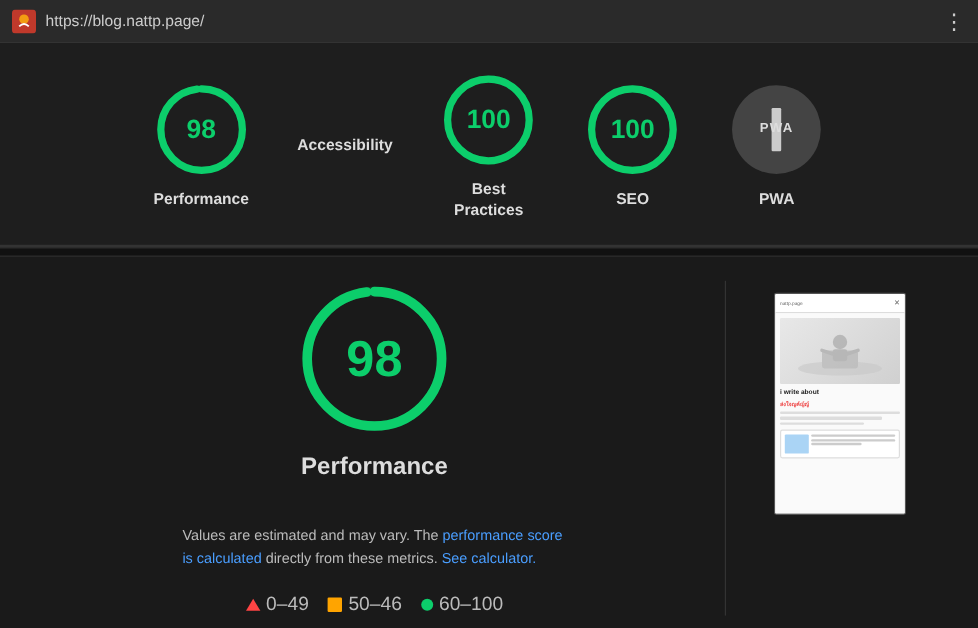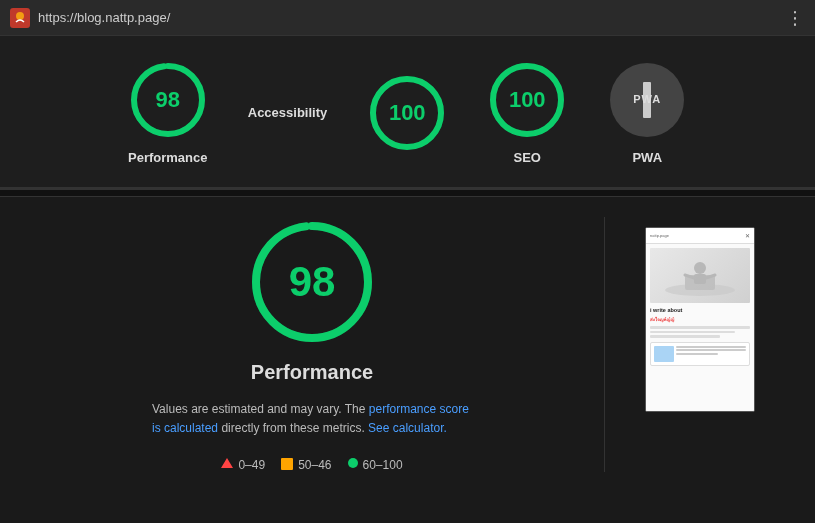--- a/index.html
+++ b/index.html
@@ -139,20 +139,21 @@
       margin-bottom: 16px;
     }
 
     .description-text {
       font-size: 12px;
       color: #bbb;
       line-height: 1.6;
       max-width: 320px;
       text-align: left;
       margin-bottom: 12px;
+      margin-top: 20px;
     }
 
     .description-text a {
       color: #4a9eff;
       text-decoration: none;
     }
 
     
     .v-divider {
       width: 1px;
@@ -274,23 +275,23 @@
     
     .legend-row {
       display: flex;
       gap: 16px;
       align-items: center;
       margin-top: 8px;
     }
 
     .legend-item {
       display: flex;
-      align-items: flex-start;
+      align-items: center;
       gap: 5px;
-      font-size: 12px;
+      font-size: 16px;
       color: #bbb;
     }
 
     .legend-dot {
       width: 10px;
       height: 10px;
       border-radius: 50%;
     }
 
     .legend-triangle {
@@ -339,20 +340,24 @@
     <span class="score-label">Accessibility</span>
   </div>
 
   <div class="score-item">
     <div class="score-circle green">
       <svg width="80" height="80" viewBox="0 0 80 80">
         <circle cx="40" cy="40" r="34" fill="none" stroke="#1a3a2a" stroke-width="6"></circle>
         <circle cx="40" cy="40" r="34" fill="none" stroke="#0cce6b" stroke-width="6" stroke-dasharray="213.6" stroke-dashoffset="0" stroke-linecap="round"></circle>
       </svg>
       <span class="score-number">100</span>
+    </div>
+    <div class="score-label">
+      <span>Best</span><br>
+      <span>Practices</span>
     </div>
   </div>
 
   <div class="score-item">
     <div class="score-circle green">
       <svg width="80" height="80" viewBox="0 0 80 80">
         <circle cx="40" cy="40" r="34" fill="none" stroke="#1a3a2a" stroke-width="6"></circle>
         <circle cx="40" cy="40" r="34" fill="none" stroke="#0cce6b" stroke-width="6" stroke-dasharray="213.6" stroke-dashoffset="0" stroke-linecap="round"></circle>
       </svg>
       <span class="score-number">100</span>

